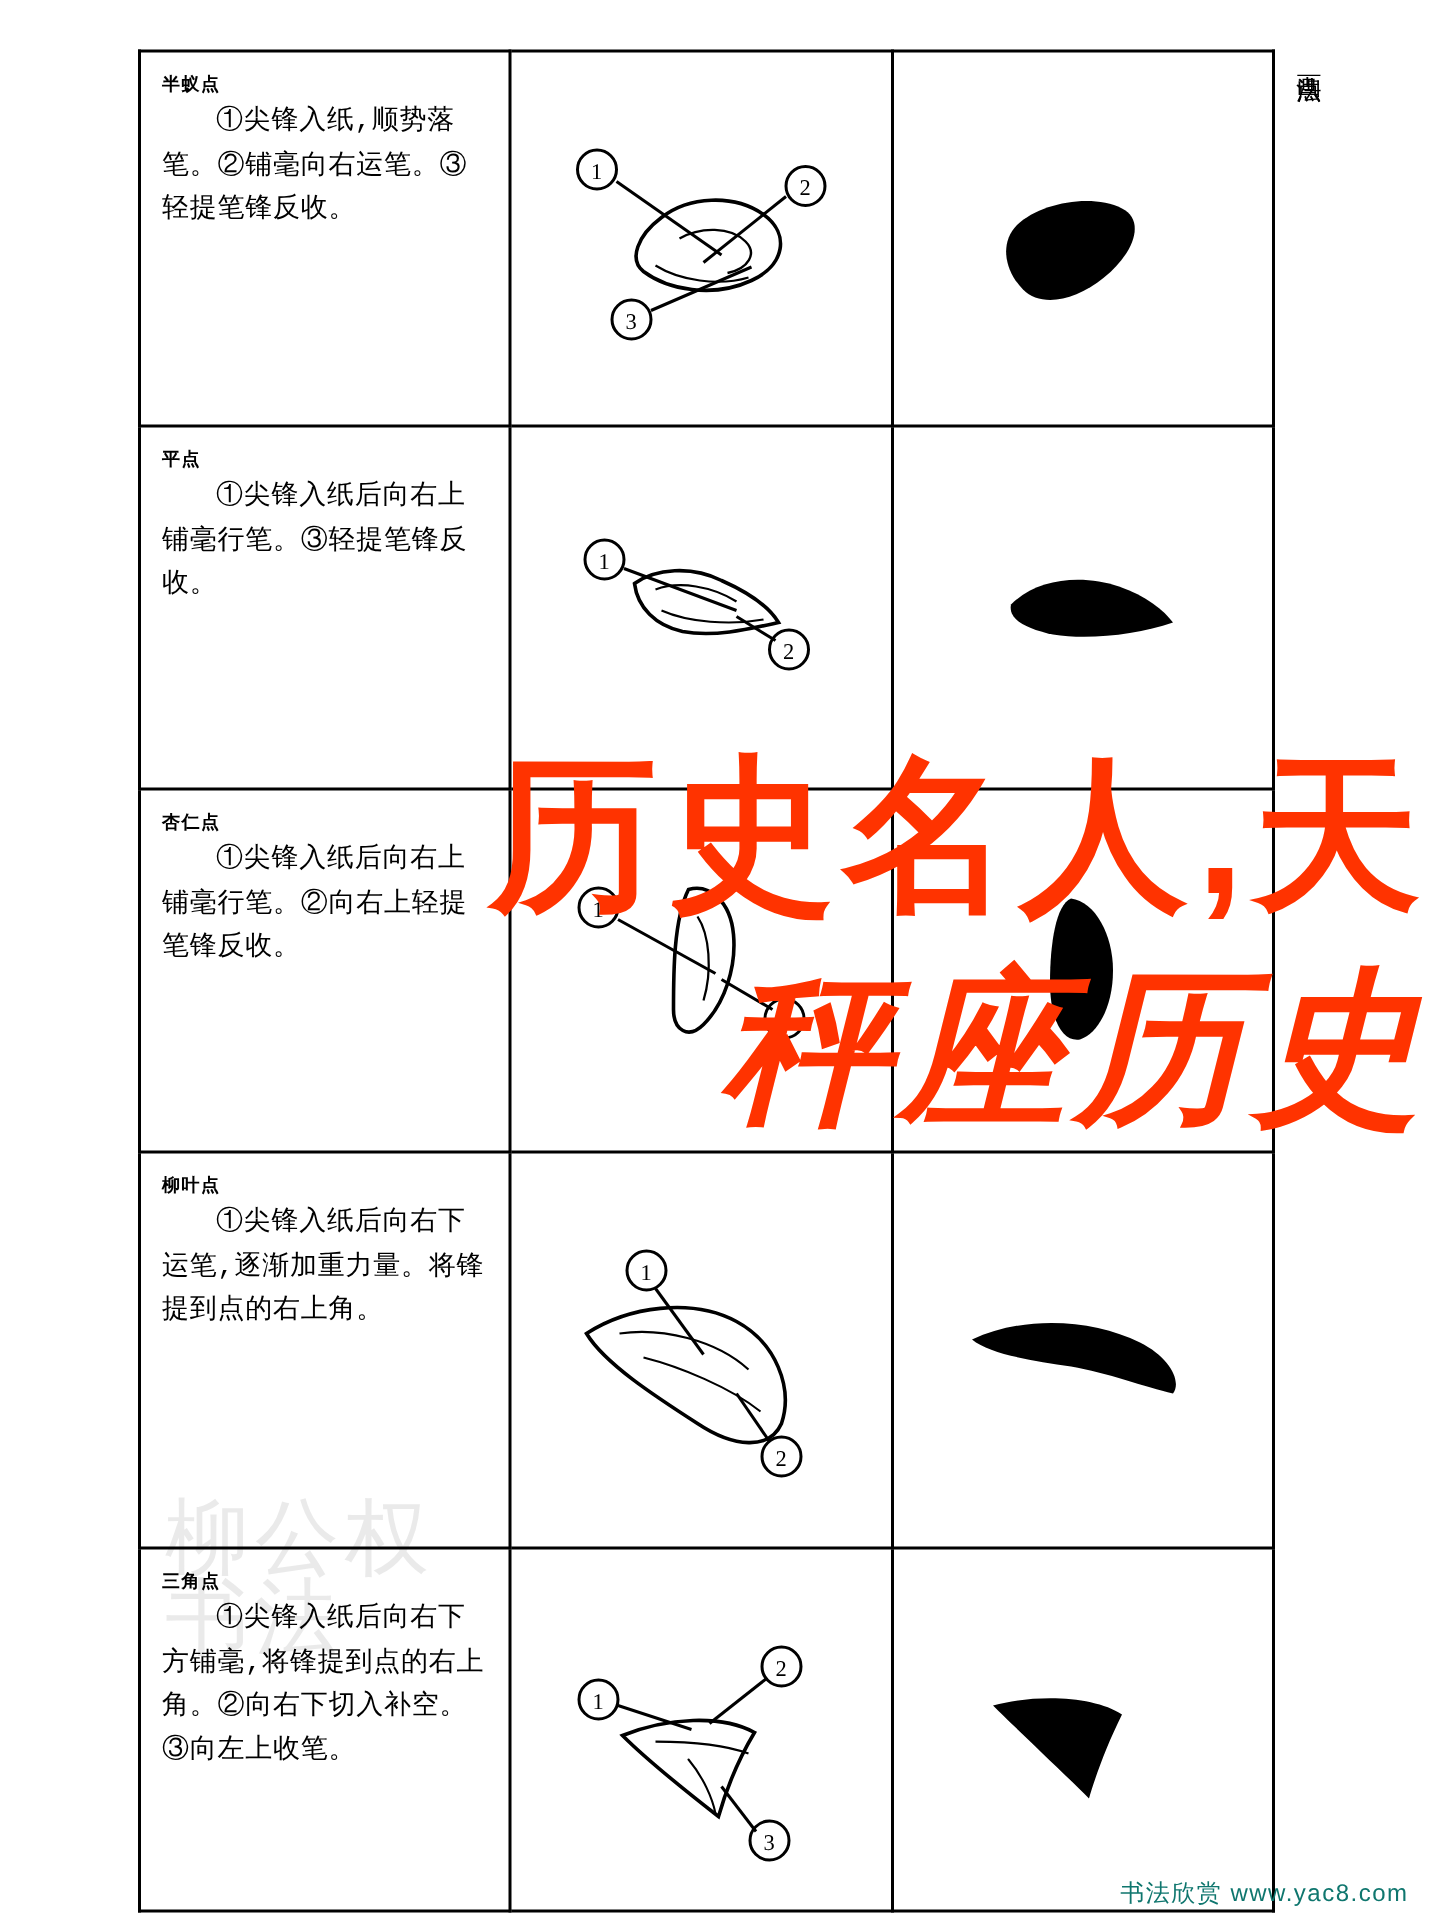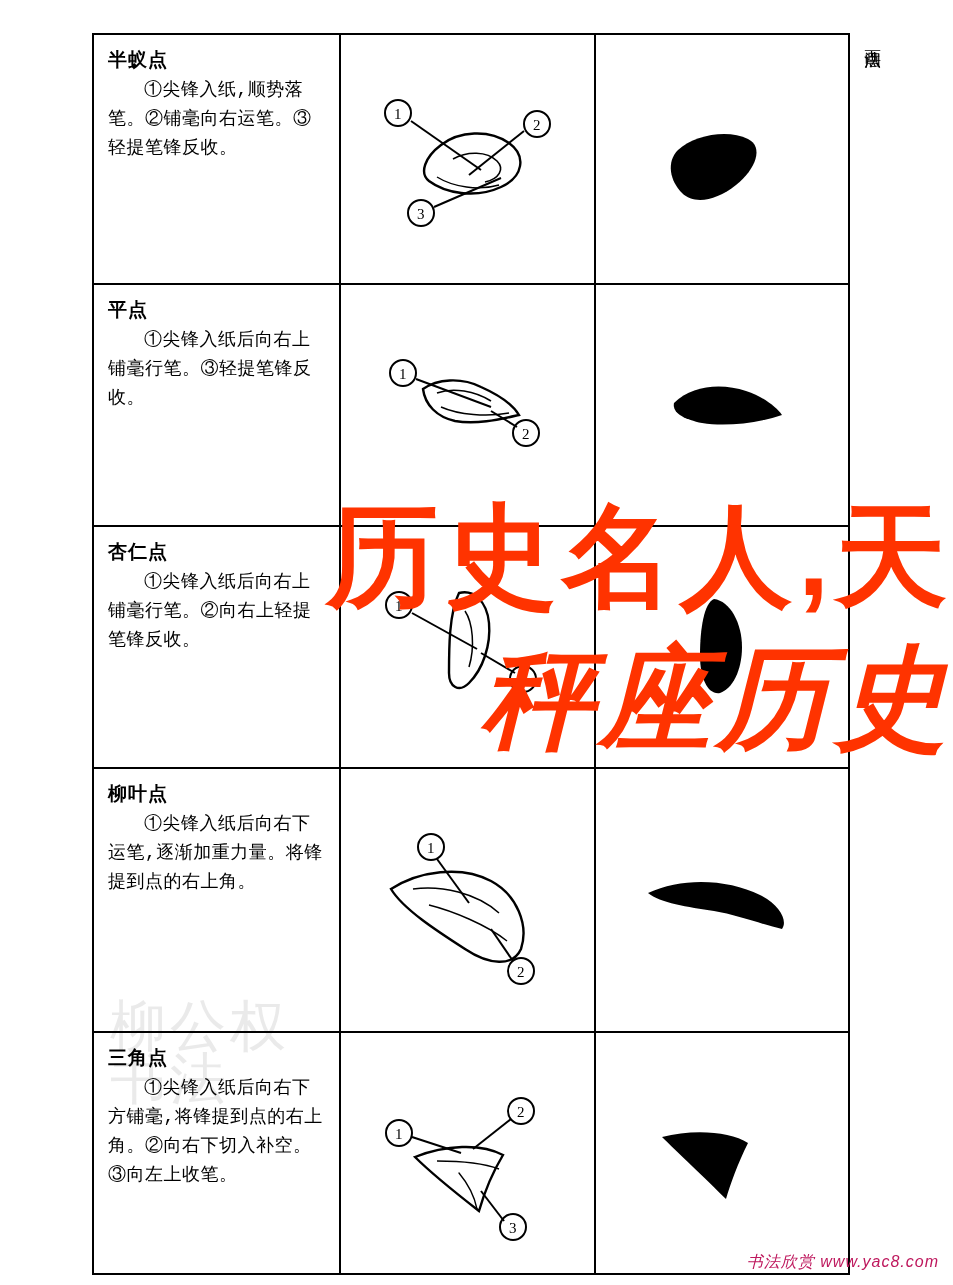--- a/index.html
+++ b/index.html
@@ -43,21 +43,21 @@
 
   .cell-inner {
     padding: 14px 14px 10px 14px;
     height: 100%;
     box-sizing: border-box;
   }
 
   .dot-name {
     font-family: "Liberation Sans", sans-serif;
     font-weight: bold;
-    font-size: 19px;
+    font-size: 12px;
     letter-spacing: 1px;
     line-height: 1.2;
     margin-bottom: 4px;
   }
   .dot-desc {
     font-family: Liberation Mono, monospace;
     font-size: 18px;
     line-height: 1.62;
     text-indent: 2em;
     letter-spacing: 0.5px;
@@ -121,24 +121,23 @@
   .overlay-line { display: block; }
   .overlay-line-2 { margin-top: -6px; font-style: italic; }
 
   
   .footer-credit {
     position: absolute;
     right: 14px;
     bottom: 12px;
     font-family: "Liberation Sans", sans-serif;
     font-size: 16px;
-    color: #be185d;
+    color: #0f766e;
     letter-spacing: 1px;
     z-index: 6;
-    font-style: italic;
   }
 </style>
 </head>
 <body>
 
 <div class="page">
 
   <div class="watermark">
     <div class="watermark-text">柳公权书法</div>
   </div>

